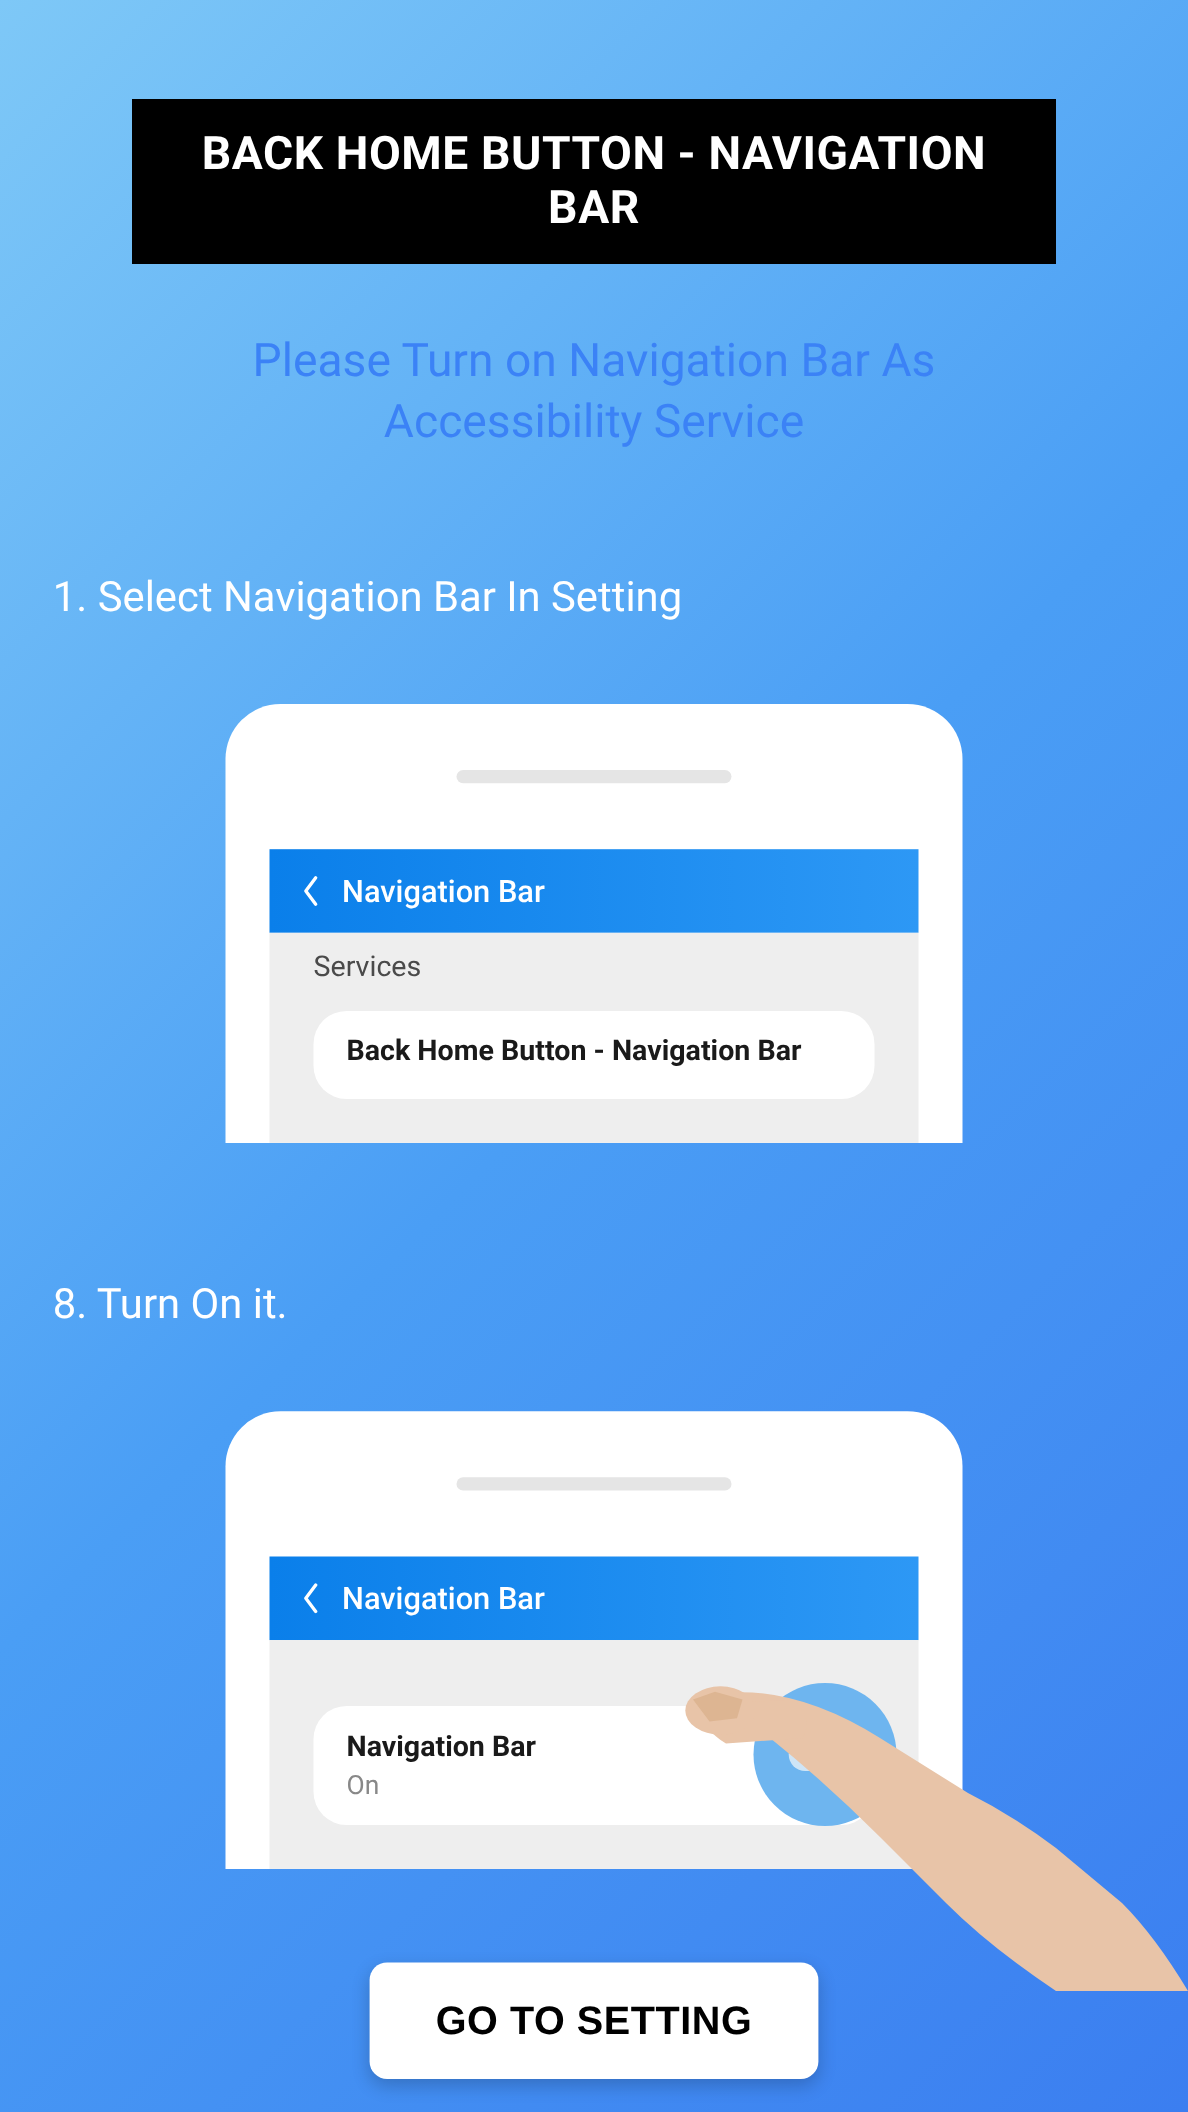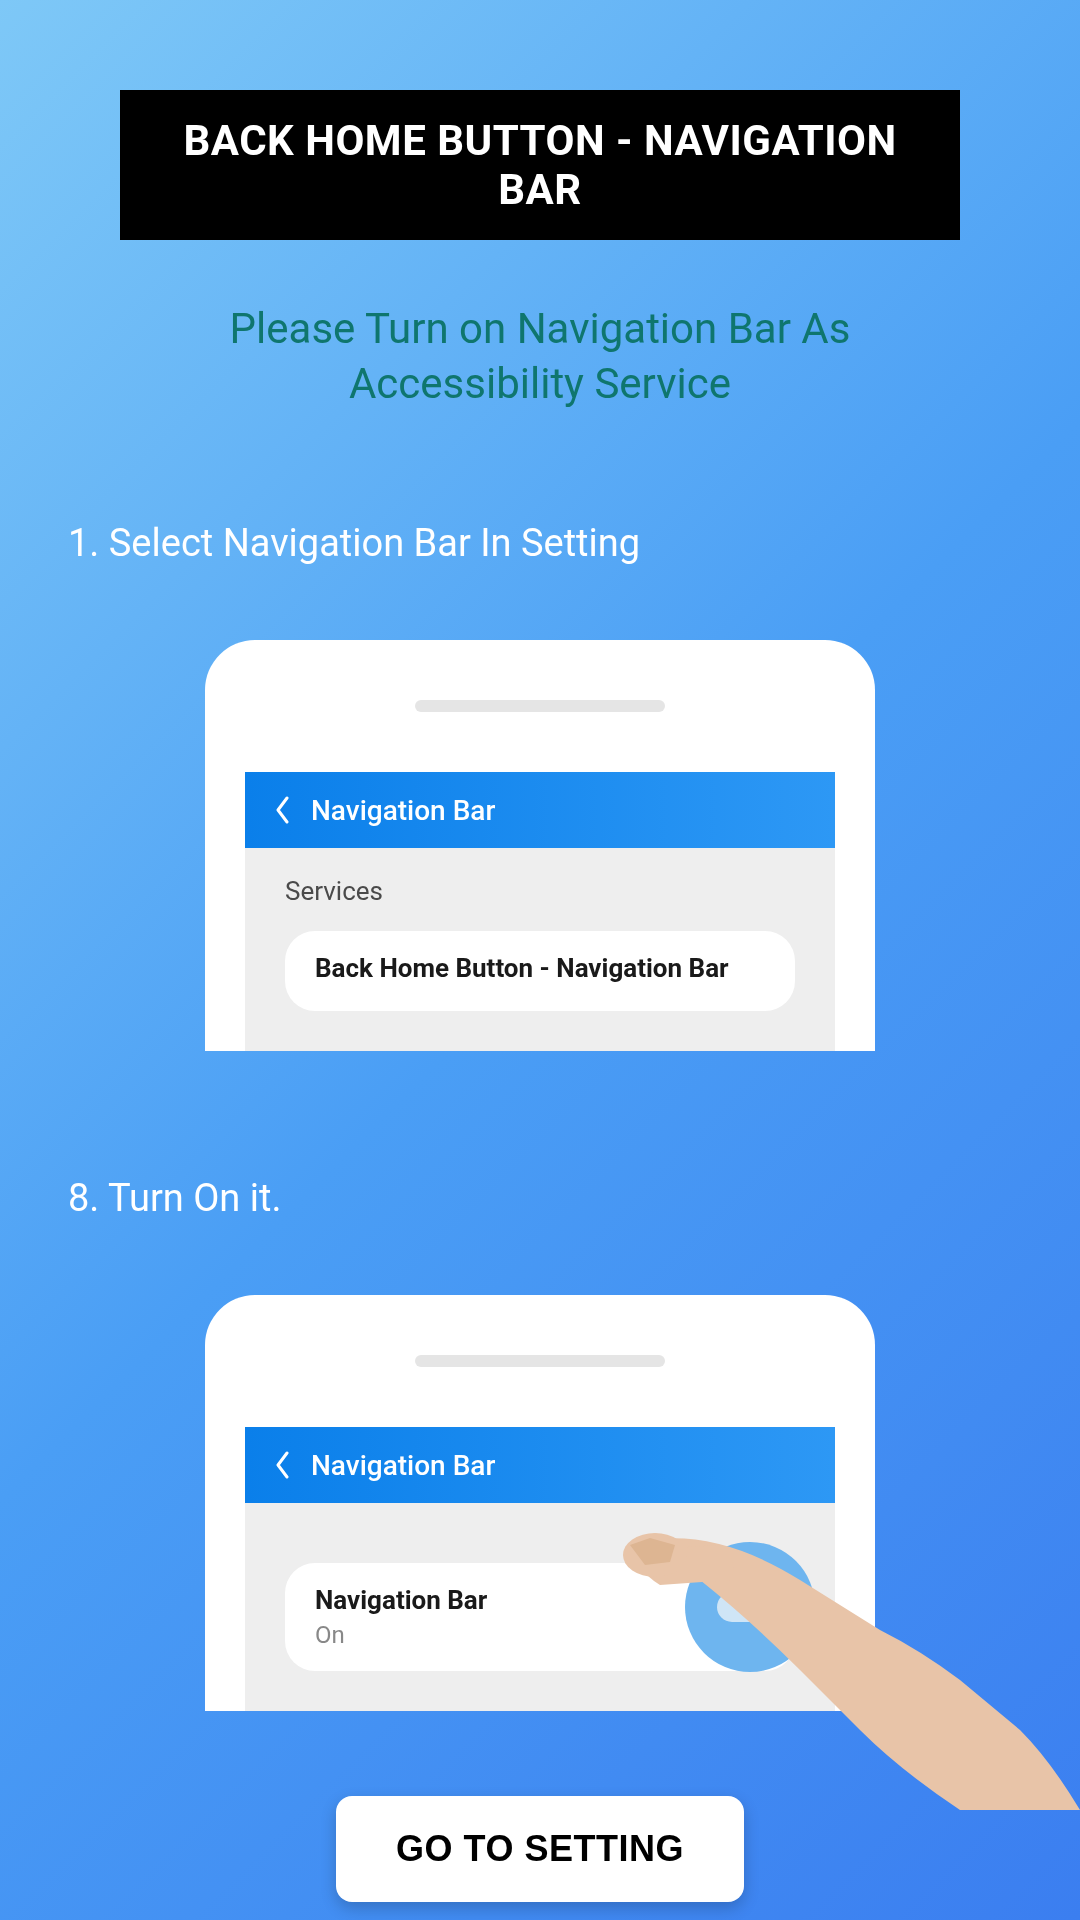--- a/index.html
+++ b/index.html
@@ -20,32 +20,32 @@
       color: #fff;
       font-weight: 700;
       font-size: 42px;
       padding: 26px 36px;
       margin: 90px auto 0;
       width: 840px;
       text-align: center;
       letter-spacing: 0.5px;
     }
     .instruction-text {
-      color: #0f766e;
+      color: #3b82f6;
       font-size: 42px;
       text-align: center;
       margin: 62px auto 0;
       width: 840px;
       line-height: 1.3;
       font-weight: 400;
     }
     .step-label {
       color: #fff;
       font-size: 38px;
-      margin: 110px 0 0 68px;
+      margin: 110px 0 0 48px;
       font-weight: 400;
     }
     .step-label-2 {
       margin-top: 125px;
     }
     .phone-mockup {
       width: 670px;
       margin: 75px auto 0;
       background: #fff;
       border-radius: 50px 50px 0 0;
@@ -79,21 +79,21 @@
       height: 28px;
       display: block;
     }
     .nav-header-title {
       color: #fff;
       font-size: 28px;
       font-weight: 500;
     }
     .services-section {
       background: #eeeeee;
-      padding: 28px 40px 40px;
+      padding: 16px 40px 40px;
       margin: 0 40px;
     }
     .services-label {
       color: #4a4a4a;
       font-size: 26px;
       margin-bottom: 25px;
     }
     .service-card {
       background: #fff;
       border-radius: 30px;

